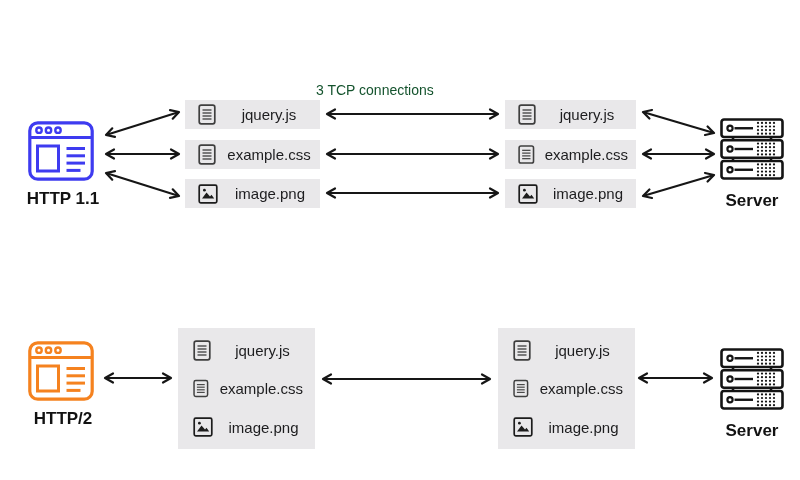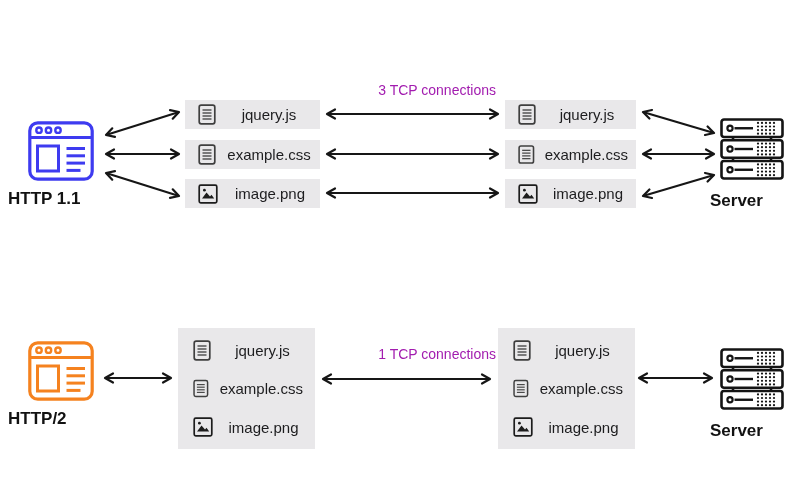--- a/index.html
+++ b/index.html
@@ -15,22 +15,22 @@
   .t-l{left:185px;width:135px;}
   .t-r{left:505px;width:131px;}
   .row1{top:100px}.row2{top:140px}.row3{top:179px}
   .panel{position:absolute;width:137px;height:121px;background:#e9e8ea;
          display:flex;flex-direction:column;justify-content:space-between;
          padding:8px 8px;box-sizing:border-box;top:328px;}
   .p-left{left:178px;} .p-right{left:498px;}
   .prow{display:flex;align-items:center;gap:11px;height:28px;padding-left:7px;}
   .prow span{flex:1;text-align:center;padding-right:4px;font-size:15px;color:#1d1d1f;}
   .lbl{position:absolute;font-weight:bold;font-size:17px;color:#121212;
-       margin:0;}
-  .conn{position:absolute;width:180px;text-align:right;font-size:14px;color:#a21caf;}
+       text-align:center;margin:0;}
+  .conn{position:absolute;width:180px;text-align:left;font-size:14px;color:#14532d;}
 </style>
 </head>
 <body>
 
 <div class="canvas">
 
 
   <svg class="arrows" viewBox="0 0 800 480">
     <defs>
       <marker id="ah" viewBox="0 0 12 12" markerWidth="12" markerHeight="12" refX="10" refY="6" orient="auto-start-reverse" markerUnits="userSpaceOnUse">
@@ -227,21 +227,20 @@
       <circle cx="30" cy="9.2" r="2.7" stroke-width="2.4"></circle>
       <rect x="9.5" y="25" width="21" height="25" stroke-width="3"></rect>
       <line x1="38.5" y1="27.5" x2="57" y2="27.5" stroke-width="3"></line>
       <line x1="38.5" y1="34.8" x2="57" y2="34.8" stroke-width="3"></line>
       <line x1="38.5" y1="42.1" x2="57" y2="42.1" stroke-width="3"></line>
       <line x1="38.5" y1="49.4" x2="52.5" y2="49.4" stroke-width="3"></line>
     </g>
   </svg>
   <p class="lbl" style="left:8px;top:409px;width:110px">HTTP/2</p>
 
-  <div class="conn" style="left:316px;top:346px">1 TCP connections</div>
 
   <div class="panel p-left">
     <div class="prow">
       <svg width="18" height="21" viewBox="0 0 18 21">
         <rect x="1.2" y="1.2" width="15.6" height="18.6" rx="2" fill="none" stroke="#3f3f3f" stroke-width="1.7"></rect>
         <g stroke="#4a4a4a" stroke-width="1.4">
             <line x1="4.5" y1="6" x2="13.5" y2="6"></line>
             <line x1="4.5" y1="9" x2="13.5" y2="9"></line>
             <line x1="4.5" y1="12" x2="13.5" y2="12"></line>
             <line x1="4.5" y1="15" x2="13.5" y2="15"></line>

